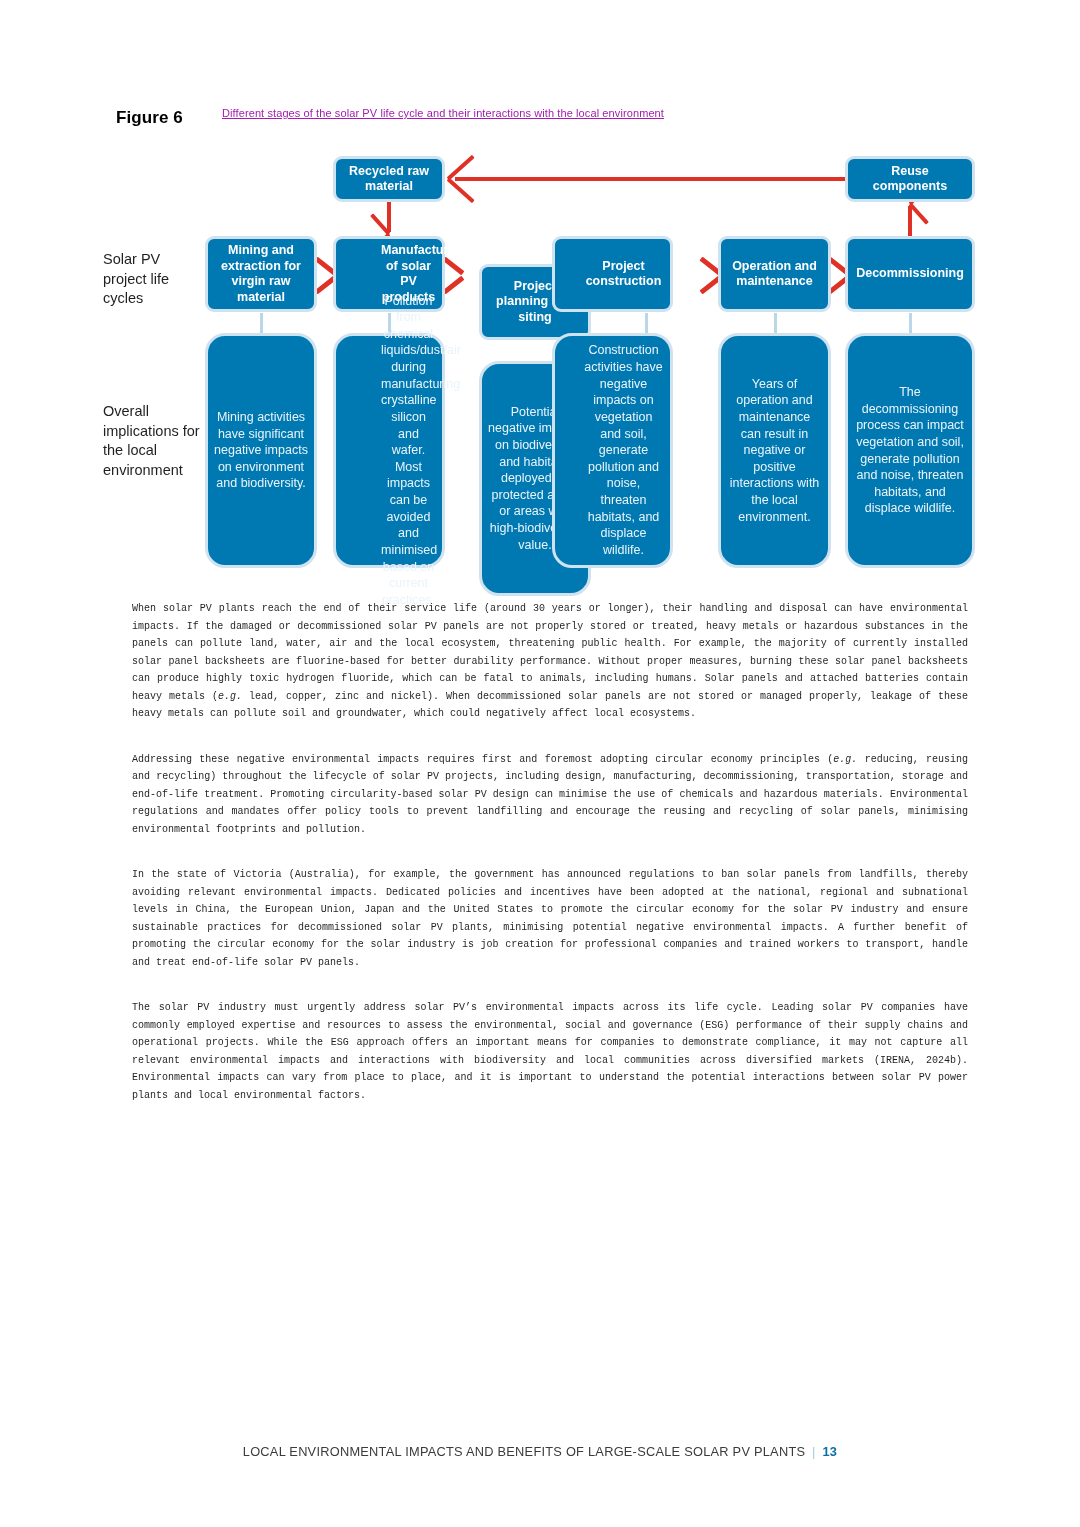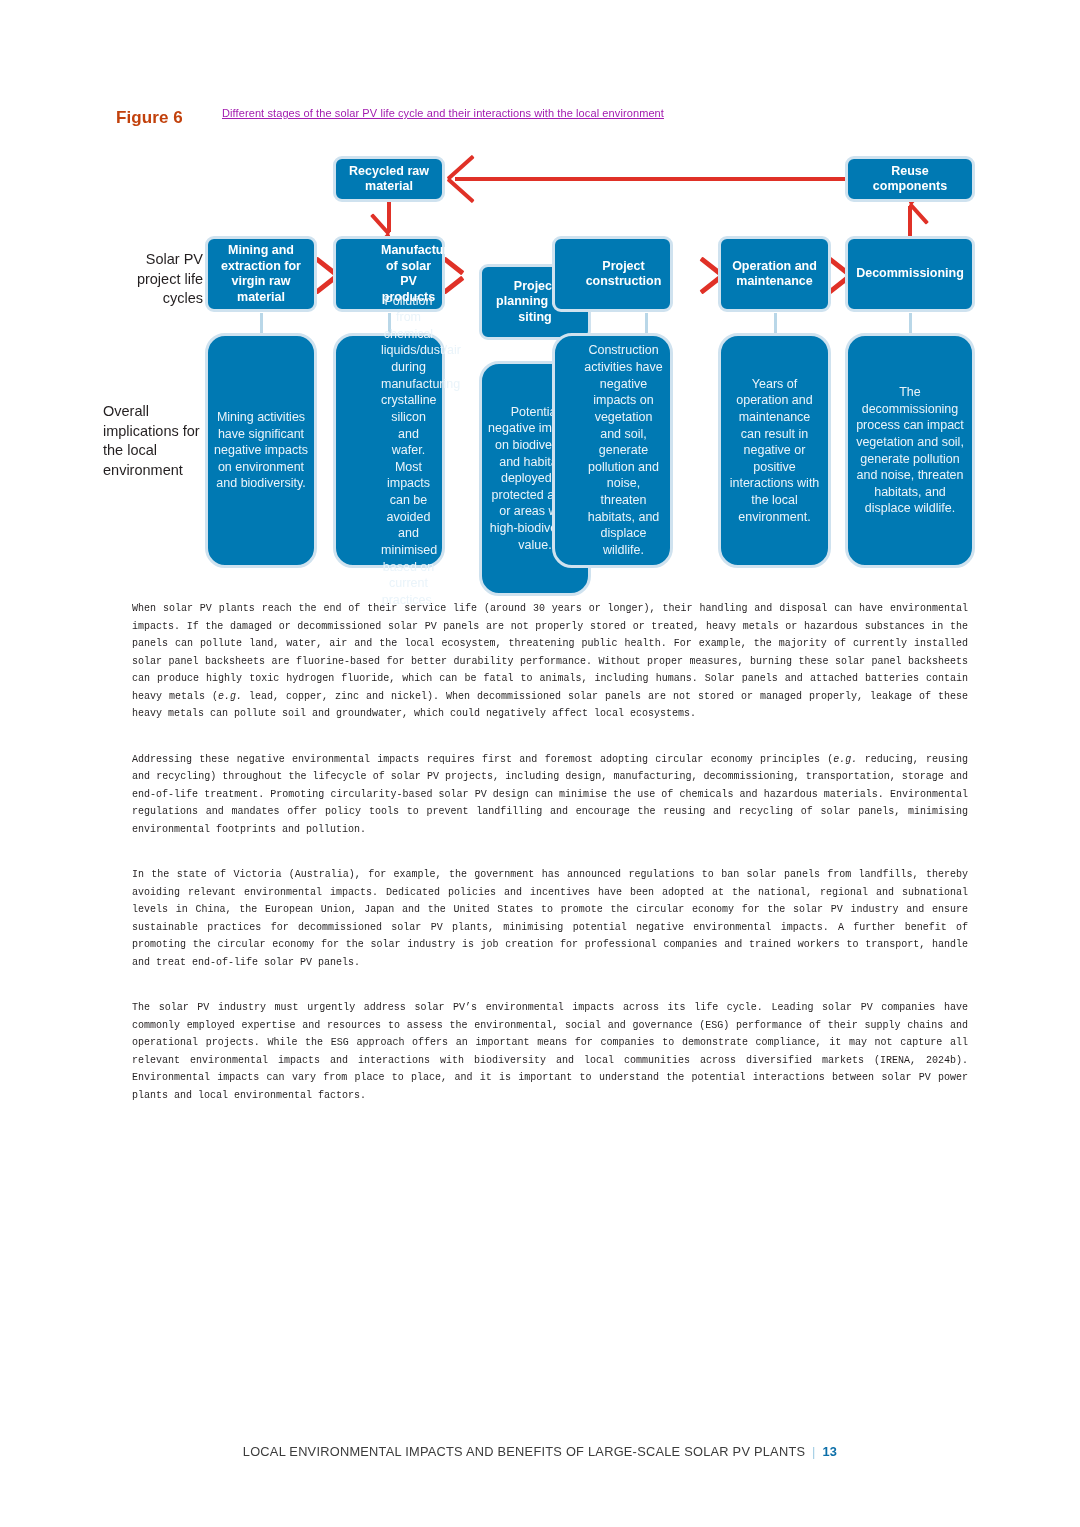--- a/index.html
+++ b/index.html
@@ -23,21 +23,21 @@
     left: 116px;
     top: 106px;
     width: 830px;
     display: flex;
     align-items: flex-start;
     gap: 0;
   }
   .figure-label {
     font-weight: bold;
     font-size: 17px;
-    color: #c2410c;
+    color: #000000;
     width: 106px;
     flex: 0 0 106px;
     line-height: 1.42;
     letter-spacing: .1px;
   }
   .figure-title {
     font-size: 11px;
     color: #a21caf;
     line-height: 1.42;
     flex: 1 1 auto;
@@ -54,21 +54,21 @@
     height: 430px;
   }
 
   .row-label {
     position: absolute;
     font-size: 14.5px;
     line-height: 1.35;
     color: #231f20;
     width: 100px;
   }
-  .row-label.life   { left: 103px; top: 100px; text-align: right; }
+  .row-label.life   { left: 103px; top: 100px; }
   .row-label.impl   { left: 103px; top: 252px; }
 
   
   .node {
     position: absolute;
     box-sizing: border-box;
     background: #0079b3;
     border: 3px solid #cfe2ef;
     border-radius: 9px;
     color: #ffffff;

